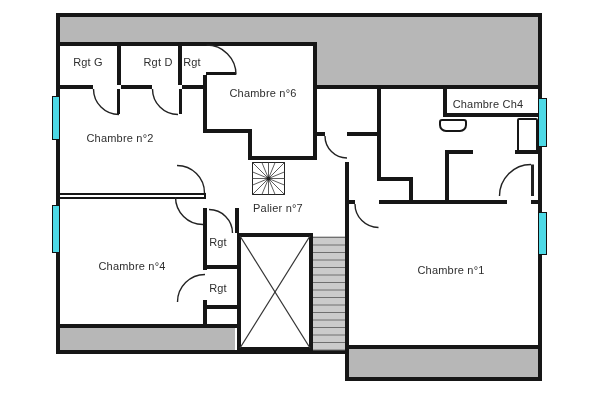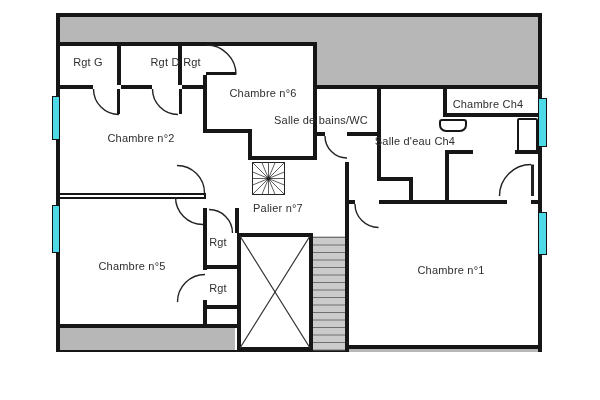--- a/index.html
+++ b/index.html
@@ -1,19 +1,19 @@
 <!DOCTYPE html>
 <html style="--wall: #161616; --zone: #b7b7b7; --win: #4dd9e6; --text: #2e2e2e; --bg: #ffffff;"><head>
 <meta charset="utf-8">
 <style>
   :root{
     --wall:#161616; --zone:#b7b7b7; --win:#4dd9e6; --text:#2e2e2e; --bg:#ffffff;
   }
   html,body{margin:0;padding:0;background:var(--bg);}
-  #plan{position:relative;width:600px;height:352px;background:var(--bg);overflow:hidden;
+  #plan{position:relative;width:600px;height:400px;background:var(--bg);overflow:hidden;
         font-family:"Liberation Sans", sans-serif;}
   .w{position:absolute;background:var(--wall);}
   .zone{position:absolute;background:var(--zone);}
   .win{position:absolute;background:var(--win);border:1px solid #111;box-sizing:border-box;z-index:6;}
   .lbl{position:absolute;font-size:11px;color:var(--text);white-space:nowrap;
        transform:translate(-50%,-50%);z-index:8;letter-spacing:0.2px;}
   .fix{position:absolute;background:#fff;border:2px solid var(--wall);box-sizing:border-box;z-index:5;}
   #arcs{position:absolute;left:0;top:0;z-index:4;}
   .dw{position:absolute;box-sizing:border-box;background:#fff;
       border-top:2px solid var(--wall);border-bottom:2px solid var(--wall);border-right:2px solid var(--wall);}
@@ -151,25 +151,23 @@
       <path d="M 325 136 A 22 22 0 0 0 347 158"></path>
       <path d="M 355 204 A 23.5 23.5 0 0 0 378.5 227.5"></path>
       <path d="M 531 164.5 A 31.5 31.5 0 0 0 499.5 196"></path>
       <line x1="532.5" y1="164.5" x2="532.5" y2="196" stroke-width="3"></line>
     </g>
 
     <circle cx="527.5" cy="139" r="5" fill="none" stroke="#222" stroke-width="1.2"></circle>
   </svg>
 
   <span class="lbl" style="left:88px;top:62px;">Rgt G</span>
-  <span class="lbl" style="left:165px;top:62px;">Rgt D</span>
+  <span class="lbl" style="left:158px;top:62px;">Rgt D</span>
   <span class="lbl" style="left:192px;top:62px;">Rgt</span>
   <span class="lbl" style="left:263px;top:93px;">Chambre n°6</span>
-  <span class="lbl" style="left:321px;top:120px;">Salle de bains/WC</span>
   <span class="lbl" style="left:488px;top:104px;">Chambre Ch4</span>
-  <span class="lbl" style="left:415px;top:141px;">Salle d'eau Ch4</span>
-  <span class="lbl" style="left:141px;top:138px;text-align:right;">Chambre n°2</span>
+  <span class="lbl" style="left:120px;top:138px;text-align:right;">Chambre n°2</span>
   <span class="lbl" style="left:278px;top:208px;">Palier n°7</span>
   <span class="lbl" style="left:218px;top:242px;">Rgt</span>
   <span class="lbl" style="left:218px;top:288px;">Rgt</span>
-  <span class="lbl" style="left:132px;top:266px;">Chambre n°5</span>
+  <span class="lbl" style="left:132px;top:266px;">Chambre n°4</span>
   <span class="lbl" style="left:451px;top:270px;">Chambre n°1</span>
 </div>
 
 </body></html>

